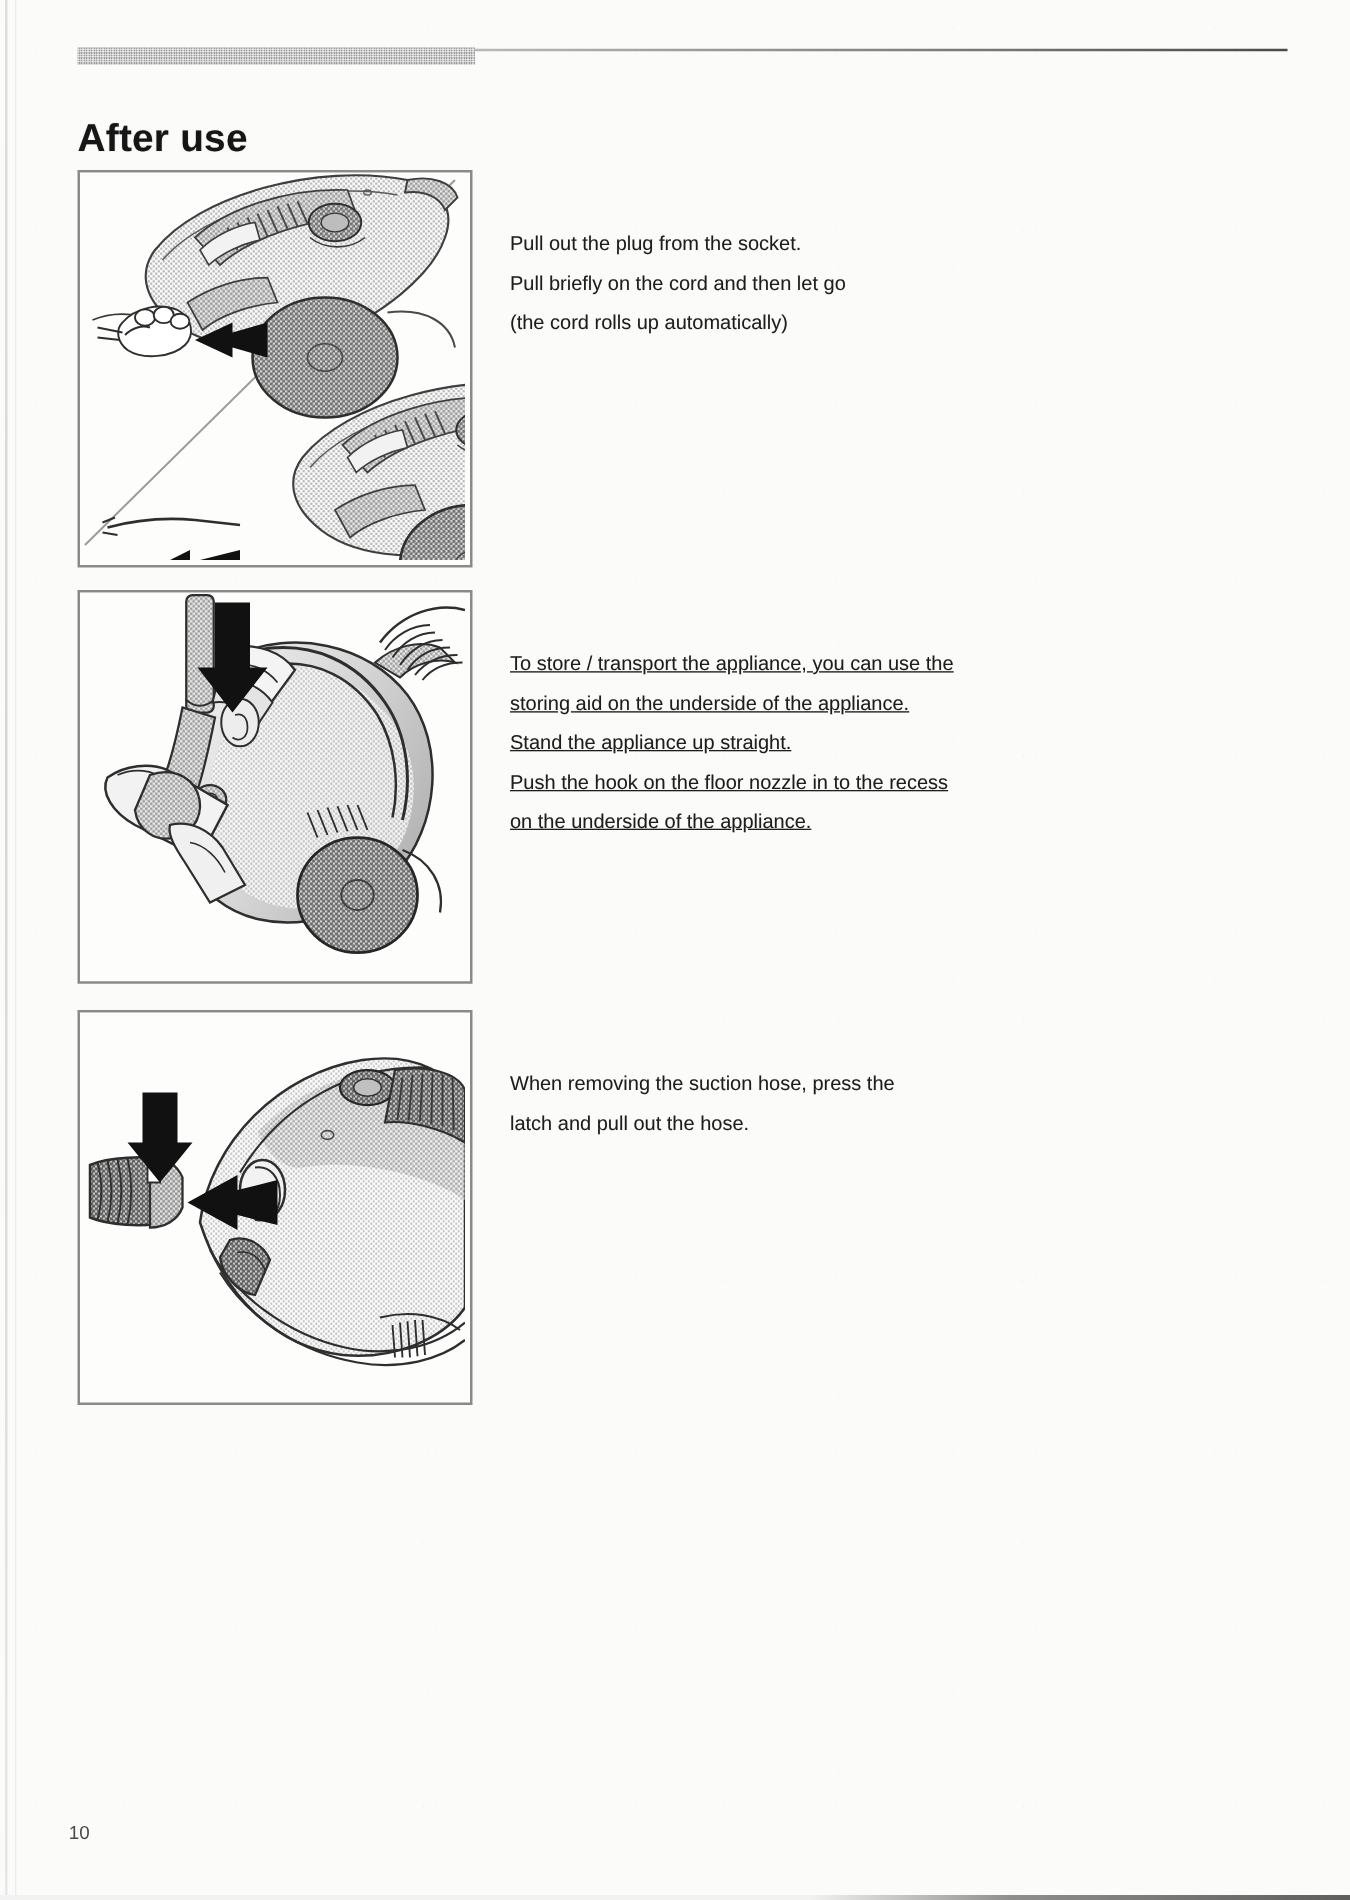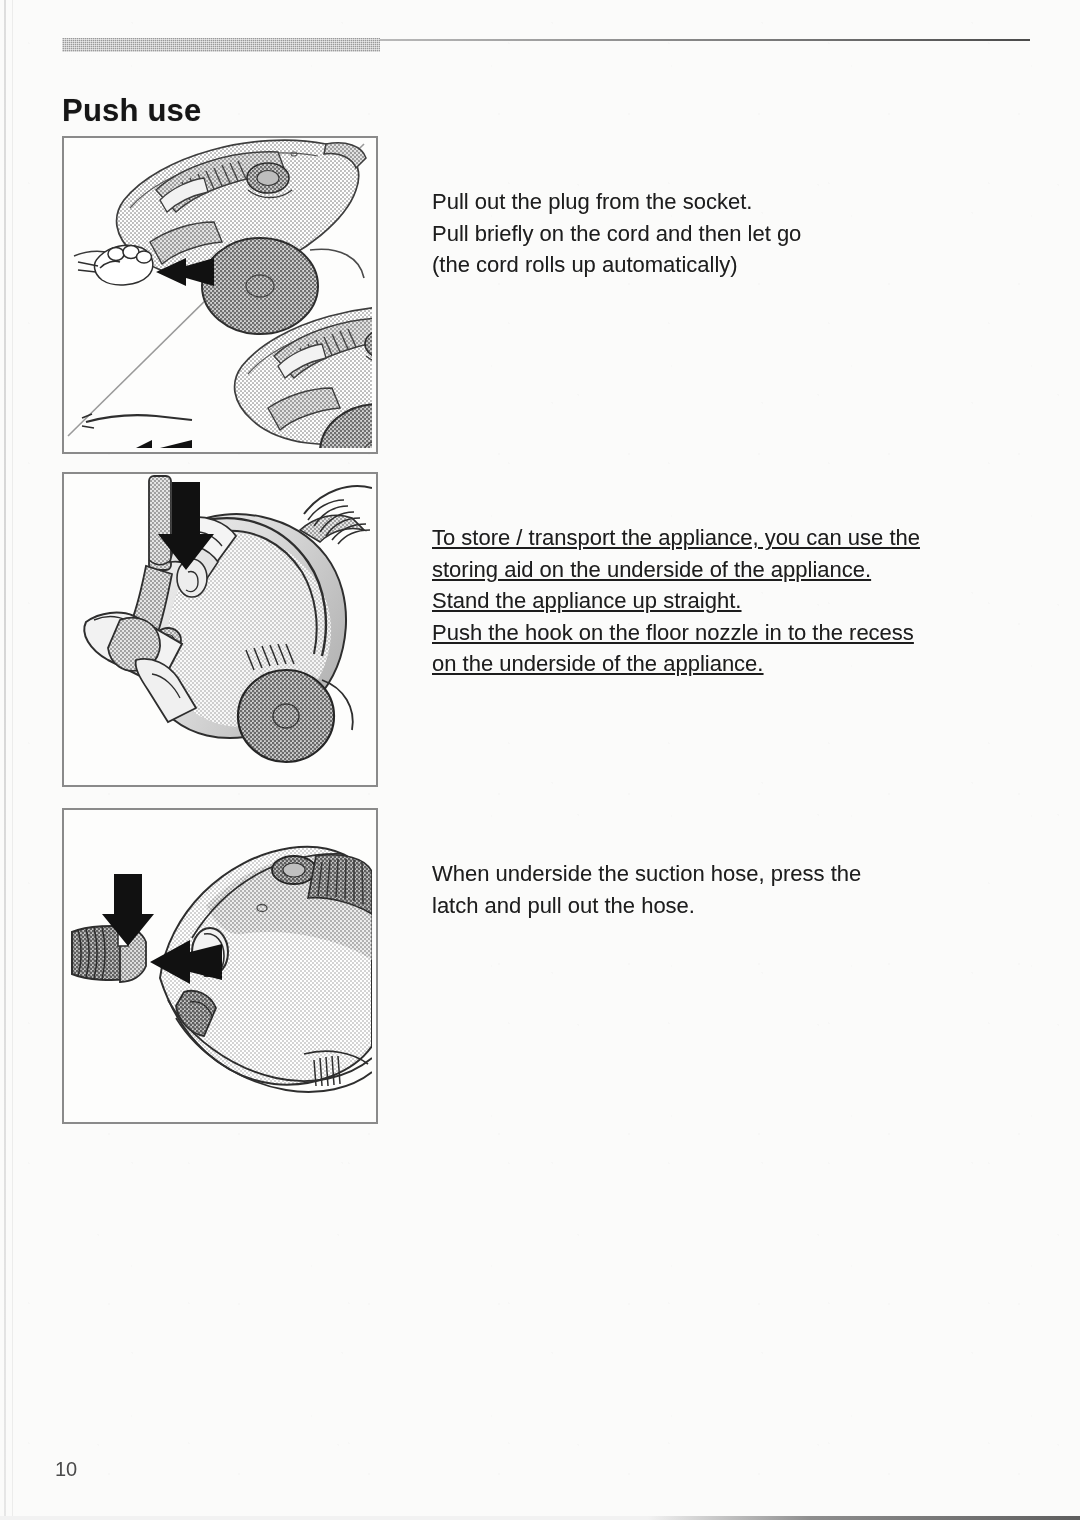--- a/index.html
+++ b/index.html
@@ -92,59 +92,59 @@
     position: absolute;
     left: 62px;
     border: 2px solid #8a8a8a;
     background: #fdfdfc;
     overflow: hidden;
   }
   .panel svg { display: block; }
 
   .step-text {
     position: absolute;
-    left: 432px;
+    left: 408px;
     width: 600px;
-    font-size: 22px;
+    font-size: 16px;
     line-height: 31.5px;
     color: #1d1d1d;
     white-space: pre-line;
     text-shadow: 0 0 .6px rgba(0,0,0,.22);
   }
 
   
   #step-1 .panel { top: 136px; width: 312px; height: 314px; }
   #step-1 .step-text { top: 164px; }
 
   #step-2 .panel { top: 472px; width: 312px; height: 311px; }
   #step-2 .step-text { top: 500px; text-decoration: underline; }
 
   #step-3 .panel { top: 808px; width: 312px; height: 312px; }
   #step-3 .step-text { top: 836px; }
 
   
   .page-number {
     position: absolute;
     left: 55px; top: 1458px;
-    font-size: 20px;
+    font-size: 15px;
     color: #4b4b4b;
   }
 </style>
 </head>
 <body>
 
 <div class="page-sheet"></div>
 <div class="paper-noise"></div>
 <div class="scan-edge-left"></div>
 <div class="scan-edge-left2"></div>
 <div class="scan-edge-bottom"></div>
 
 <div class="header-bar"></div>
 <div class="header-rule"></div>
-<h1 class="page-title">Push use</h1>
+<h1 class="page-title">After use</h1>
 
 <section class="step" id="step-1">
   <div class="panel">
     <svg width="308" height="310" viewBox="0 0 308 310">
       <defs>
         <pattern id="p1-dots" width="4" height="4" patternUnits="userSpaceOnUse">
           <rect width="4" height="4" fill="#ffffff"></rect>
           <circle cx="1" cy="1" r="1.05" fill="#b7b7b7"></circle>
           <circle cx="3" cy="3" r="1.05" fill="#b7b7b7"></circle>
         </pattern>
@@ -431,17 +431,17 @@
         <line x1="268" y1="246" x2="270" y2="275"></line>
         <line x1="274" y1="246" x2="276" y2="274"></line>
       </g>
       <path d="M240 244 C264 238 288 242 304 254" fill="none" stroke="#2e2e2e" stroke-width="1.7"></path>
 
       <path d="M50 64 L78 64 L78 104 L90 104 L64 136 L38 104 L50 104 Z" fill="#111111"></path>
 
       <path d="M86 152 L126 130 L126 142 L158 134 L158 170 L126 162 L126 174 Z" fill="#111111"></path>
     </svg>
   </div>
-  <p class="step-text">When underside the suction hose, press the
+  <p class="step-text">When removing the suction hose, press the
 latch and pull out the hose.</p>
 </section>
 
 <div class="page-number">10</div>
 
 </body></html>

